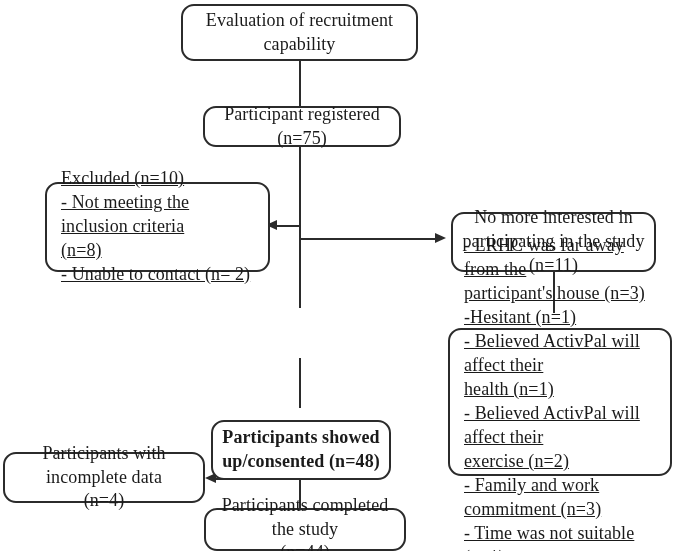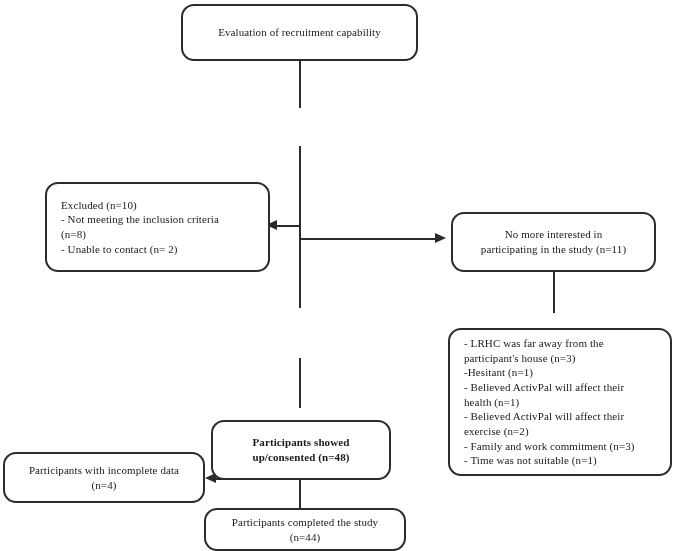--- a/index.html
+++ b/index.html
@@ -26,25 +26,26 @@
     align-items: center;
     z-index: 3;
   }
   .node.center {
     justify-content: center;
     text-align: center;
   }
   .node.left-align {
     justify-content: flex-end;
     text-align: left;
+    text-decoration: underline;
   }
   .node-text {
     display: block;
     width: 100%;
-    font-size: 11px;
+    font-size: 18px;
     line-height: 1.33;
     white-space: pre-line;
     letter-spacing: 0.1px;
   }
   .node.left-align .node-text {
     padding: 0 10px 0 14px;
   }
   .node.center .node-text {
     padding: 0 8px;
   }
@@ -91,20 +92,23 @@
 
   <div class="connector v" style="left:553px; top:272px; height:41px;"></div>
 
   <div class="connector h" style="left:216px; top:478px; width:85px;"></div>
   <div class="arrowhead left" style="left:205px; top:473px;"></div>
 
   <div class="node center" style="left:181px; top:4px; width:237px; height:57px;">
     <span class="node-text">Evaluation of recruitment capability</span>
   </div>
 
+  <div class="node center" style="left:203px; top:106px; width:198px; height:41px;">
+    <span class="node-text">Participant registered (n=75)</span>
+  </div>
 
   <div class="node left-align" style="left:45px; top:182px; width:225px; height:90px;">
     <span class="node-text">Excluded (n=10)
 - Not meeting the inclusion criteria
 (n=8)
 - Unable to contact (n= 2)</span>
   </div>
 
   <div class="node center" style="left:451px; top:212px; width:205px; height:60px;justify-content:flex-end;">
     <span class="node-text">No more interested in

